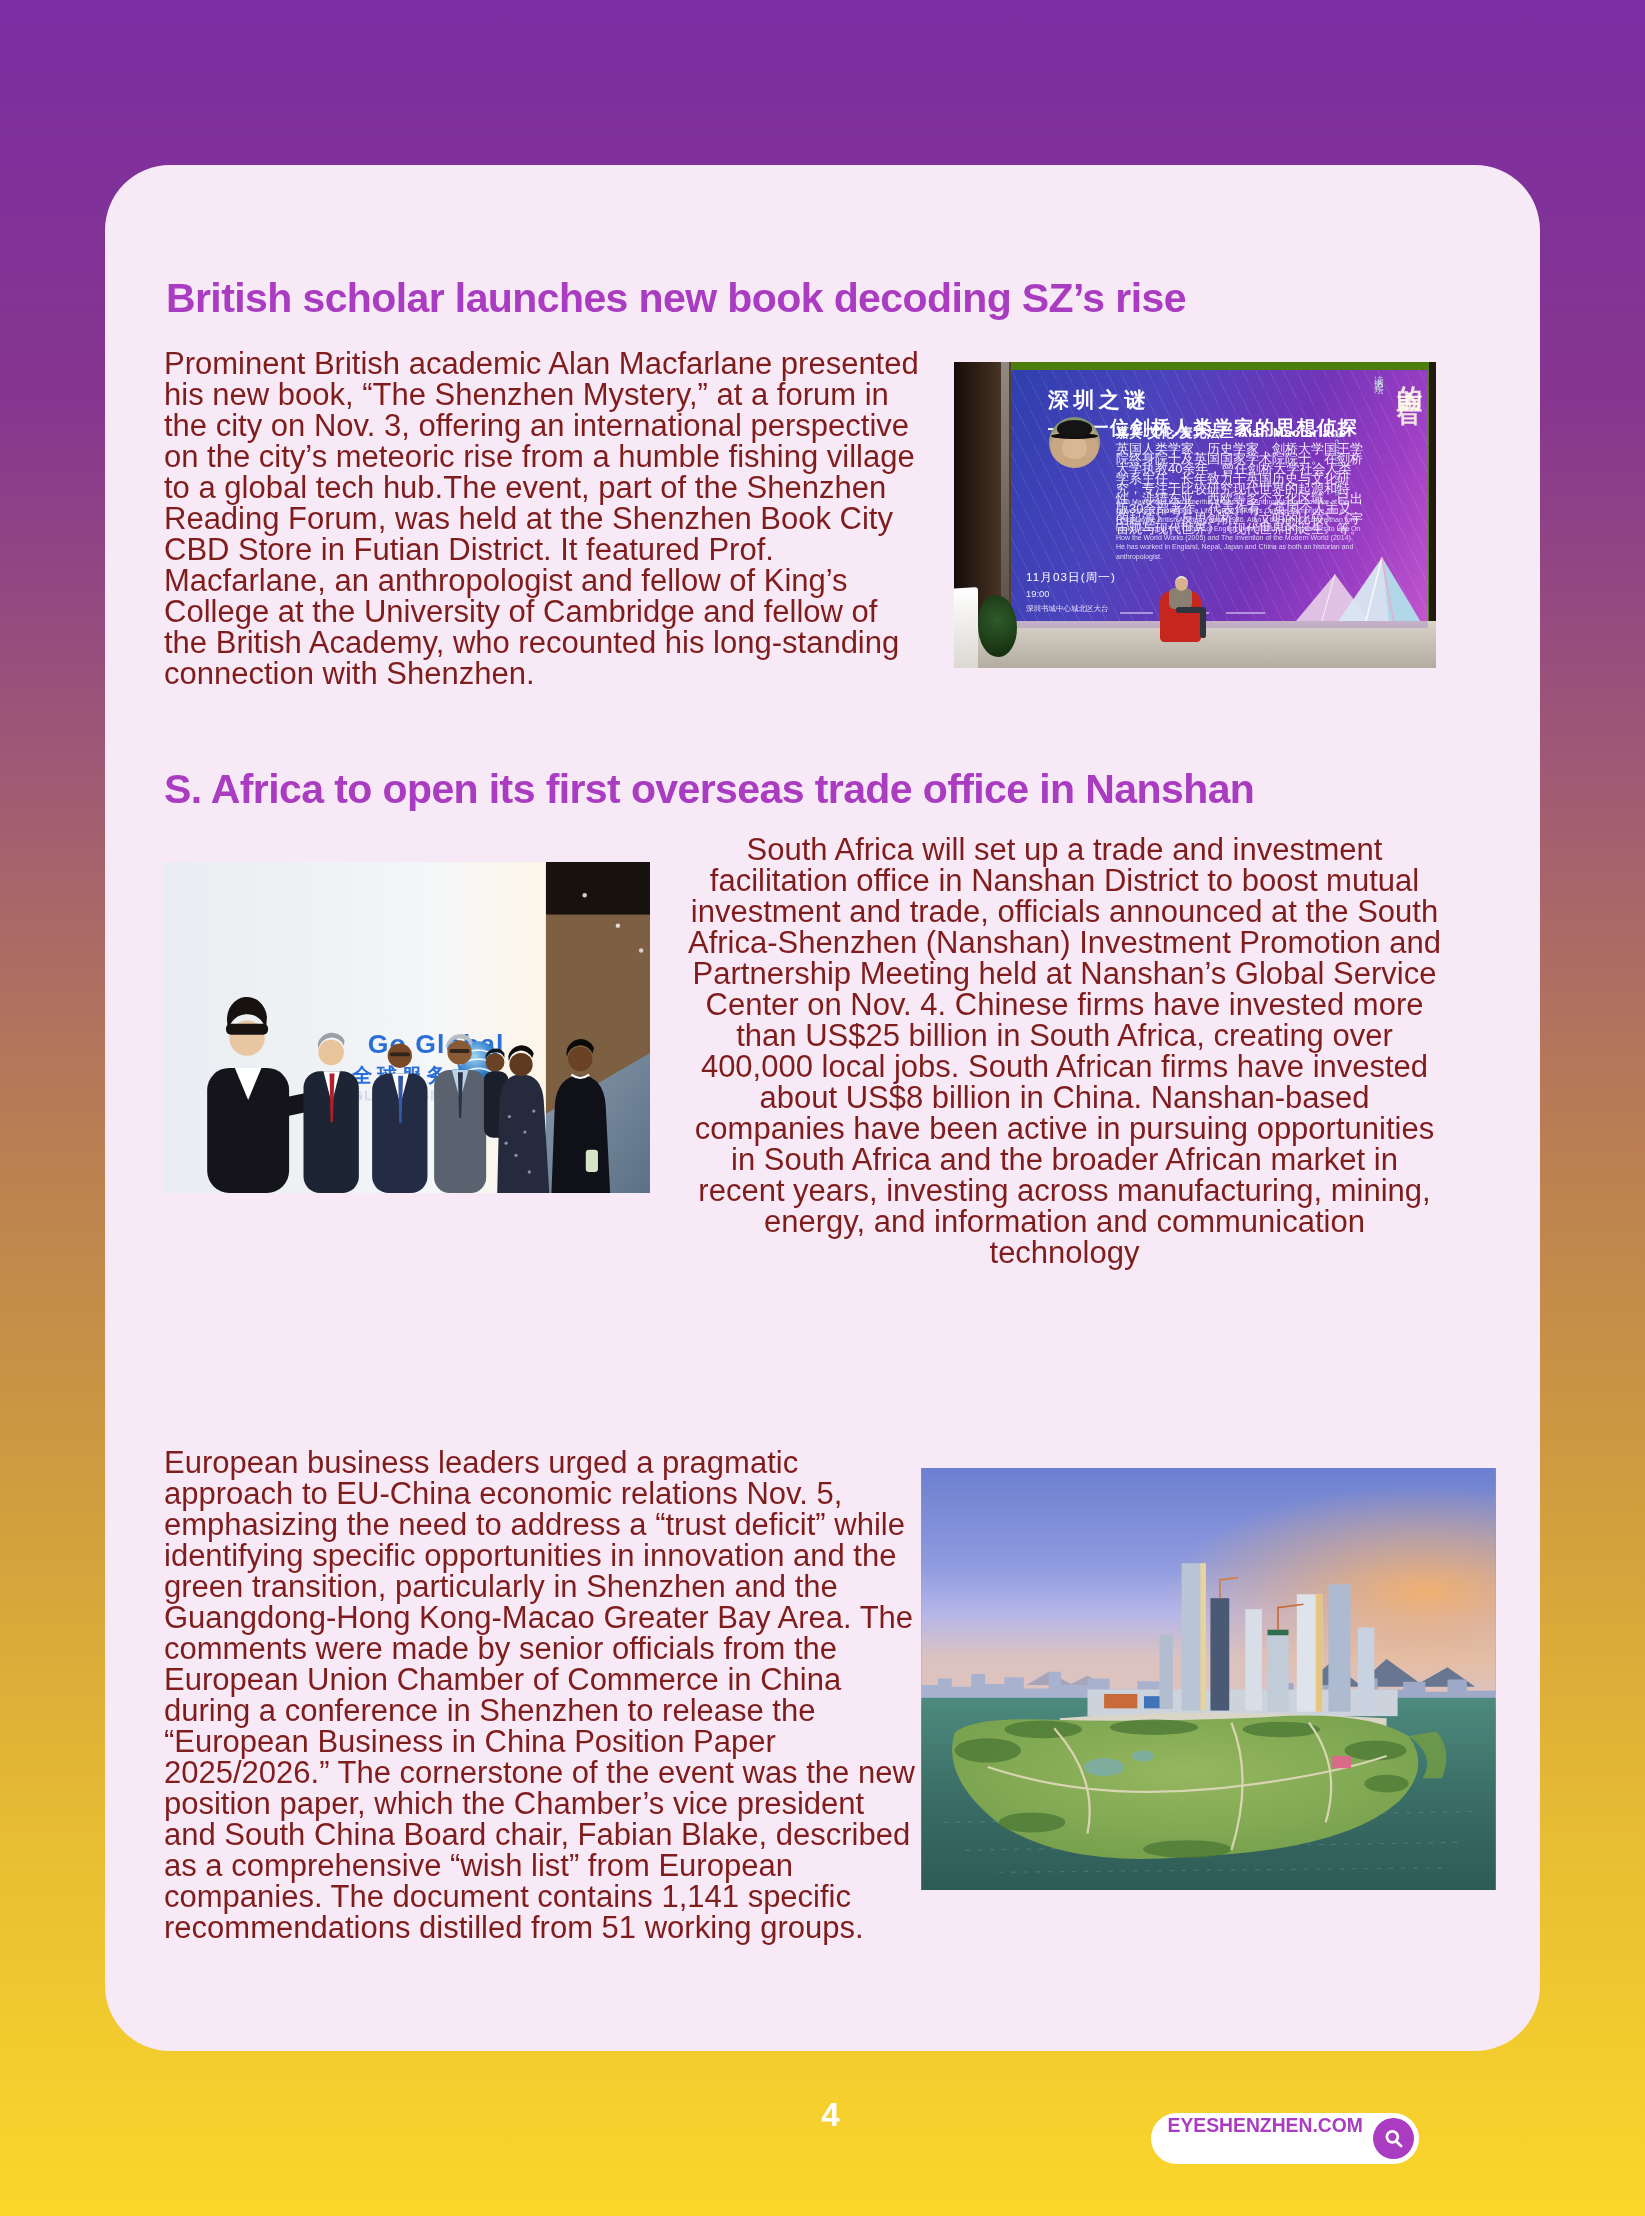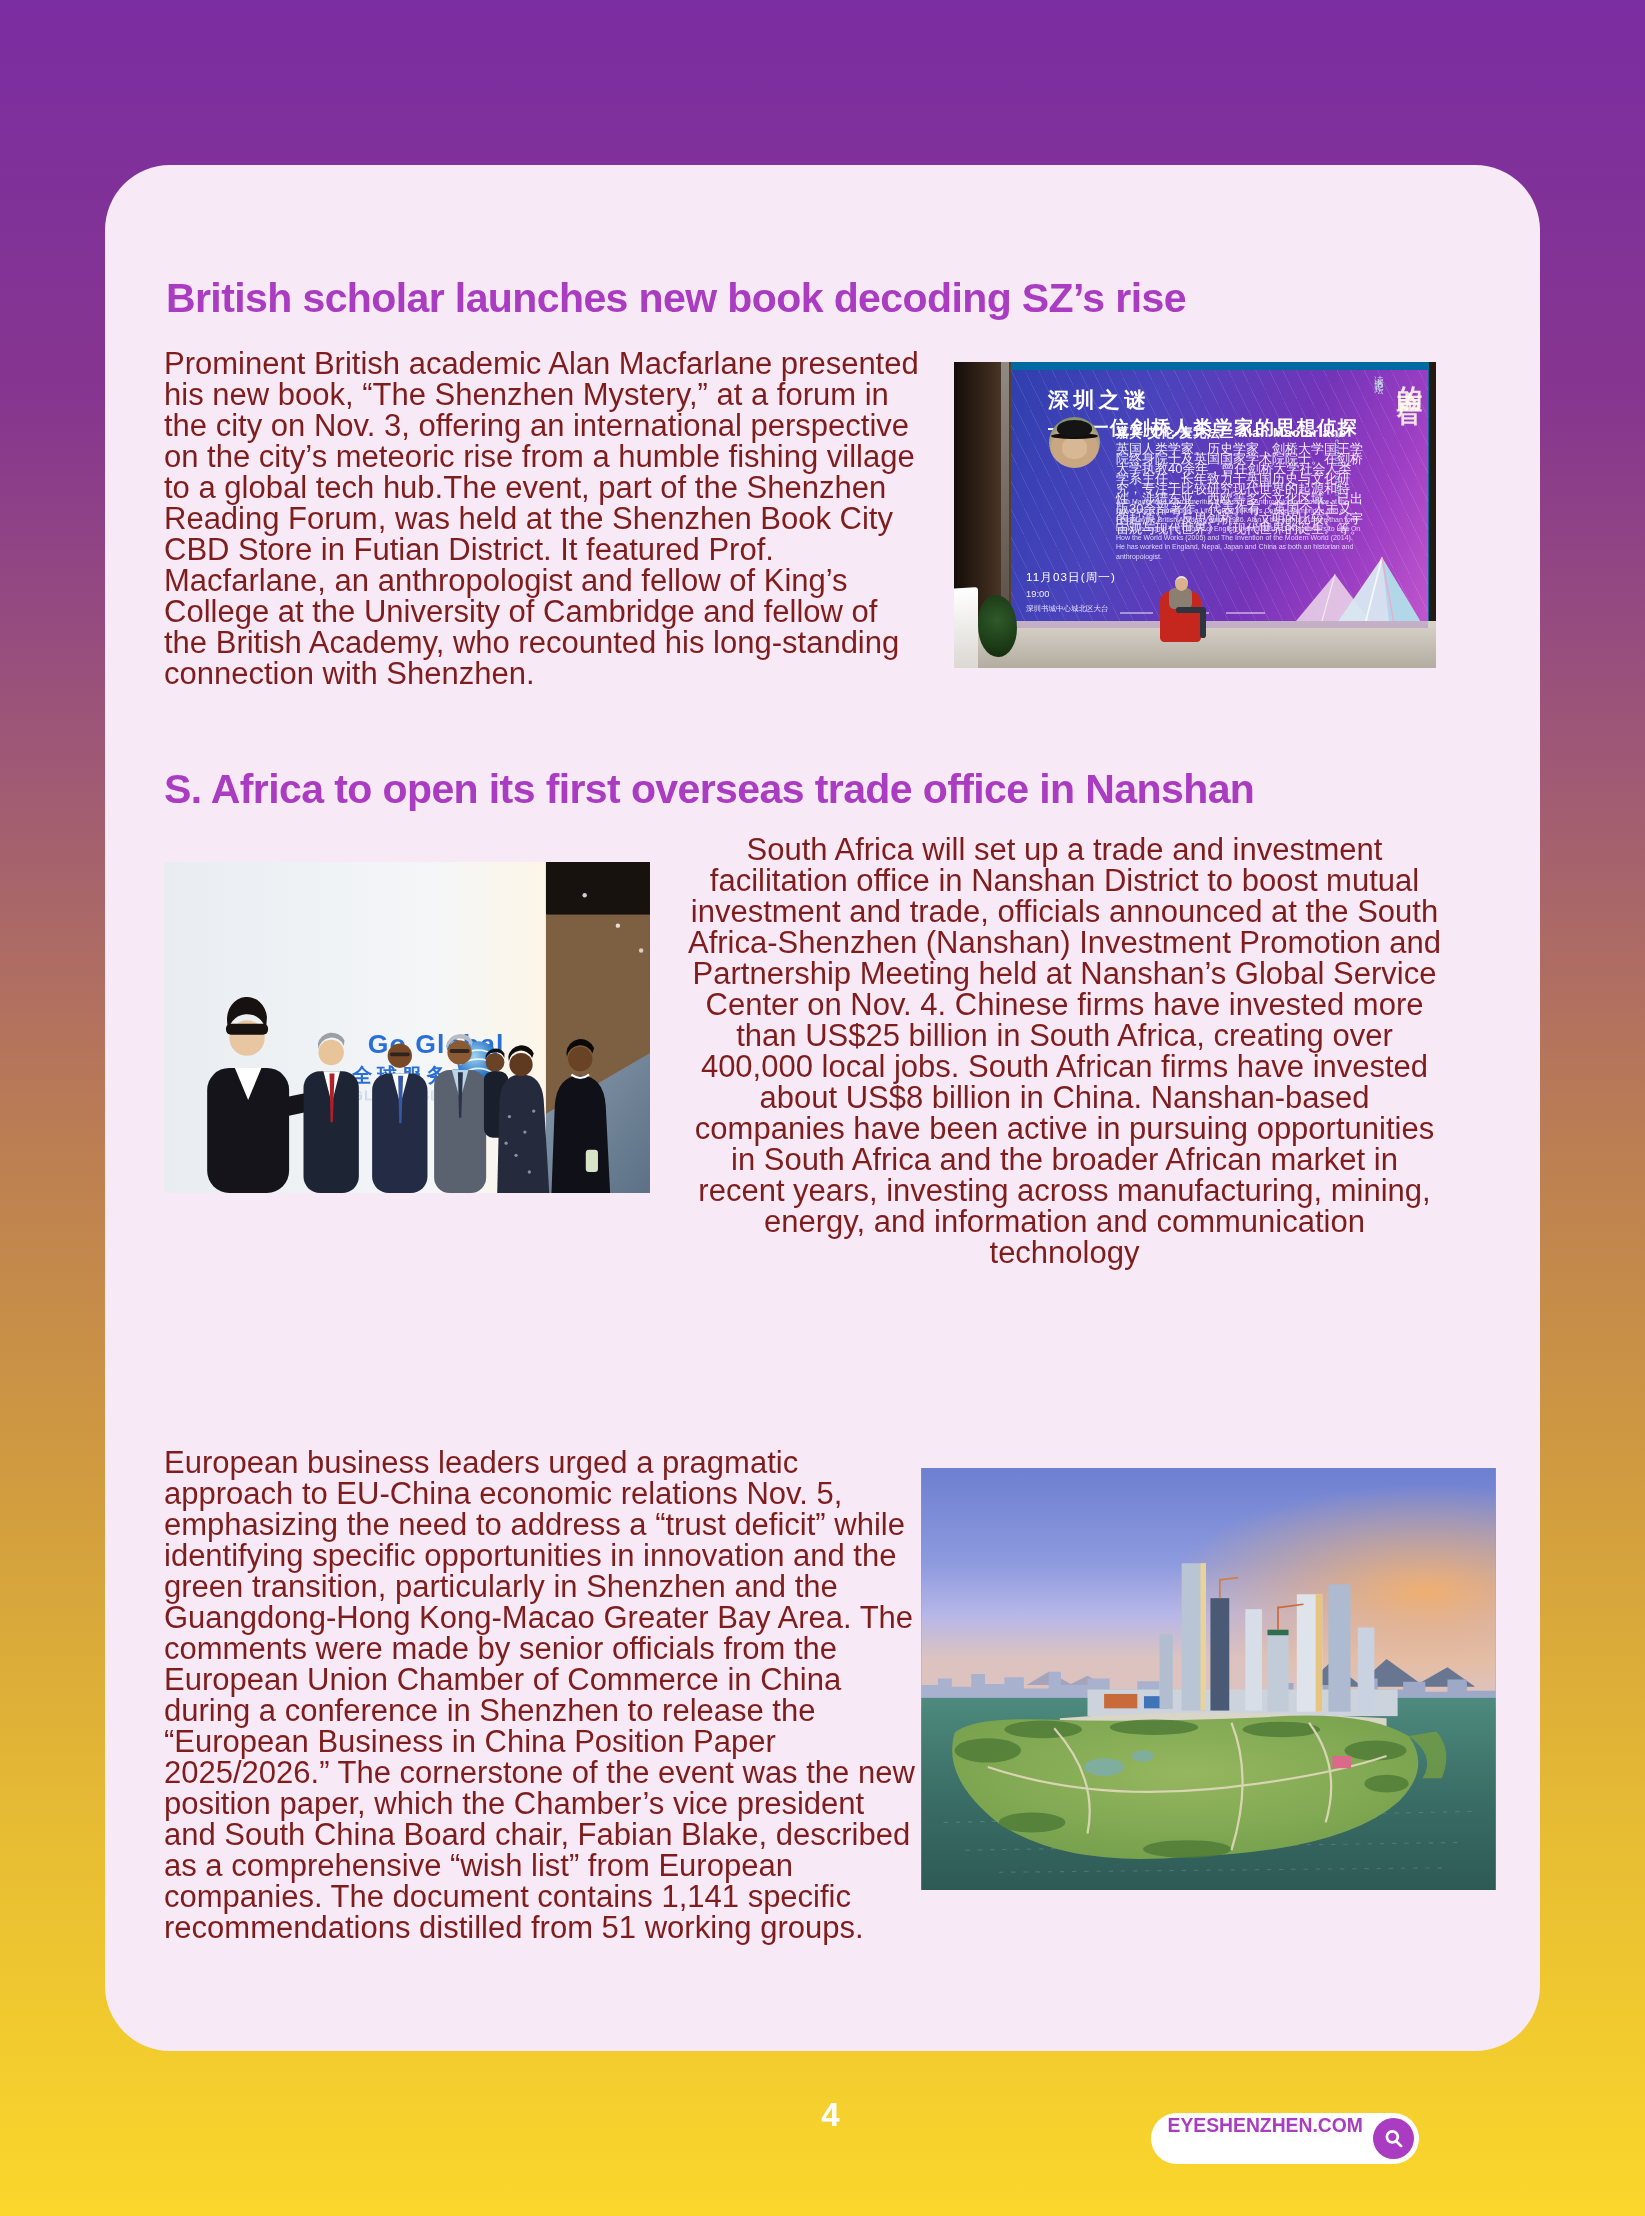--- a/index.html
+++ b/index.html
@@ -11,21 +11,21 @@
   .title{position:absolute;color:#a93cc1;font-weight:bold;font-size:41px;line-height:58px;letter-spacing:-0.6px;}
   .bodytext{position:absolute;color:#7f1d1d;font-size:31px;line-height:31px;}
   .t1{left:61px;top:104px;width:1274px;}
   .b1{left:59px;top:183px;width:765px;}
   .t2{left:59px;top:595px;width:1319px;}
   .b2{left:580px;top:669px;width:759px;text-align:center;}
   .t3{left:59px;top:1154px;width:1031px;}
   .b3{left:59px;top:1282px;width:754px;}
   .photo{position:absolute;overflow:hidden;}
   
-  .img1{left:849px;top:197px;width:482px;height:306px;background:#0369a1;}
+  .img1{left:849px;top:197px;width:482px;height:306px;background:#4d7c0f;}
   .img1 .leftwall{position:absolute;left:0;top:0;width:57px;height:100%;
     background:linear-gradient(90deg,#140d09,#3a281c 60%,#55402e);}
   .img1 .col{position:absolute;left:47px;top:0;width:8.3px;height:259px;
     background:linear-gradient(180deg,#918a82,#5a5048);}
   .img1 .rightwall{position:absolute;right:0;top:0;width:7.2px;height:100%;background:#241a12;}
   .img1 .screen{position:absolute;left:57px;top:7.8px;width:417px;height:251px;
     background:linear-gradient(112deg,#2f3fae 0%,#4a43bc 30%,#7334b8 62%,#9c3ec4 82%,#c155cc 100%);}
   .img1 .screen .stripes{position:absolute;inset:0;
     background:repeating-linear-gradient(64deg,rgba(255,255,255,.10) 0 0.8px,rgba(255,255,255,0) 0.8px 12.2px);}
   .img1 .stage{position:absolute;left:0;top:259px;width:100%;height:47px;

